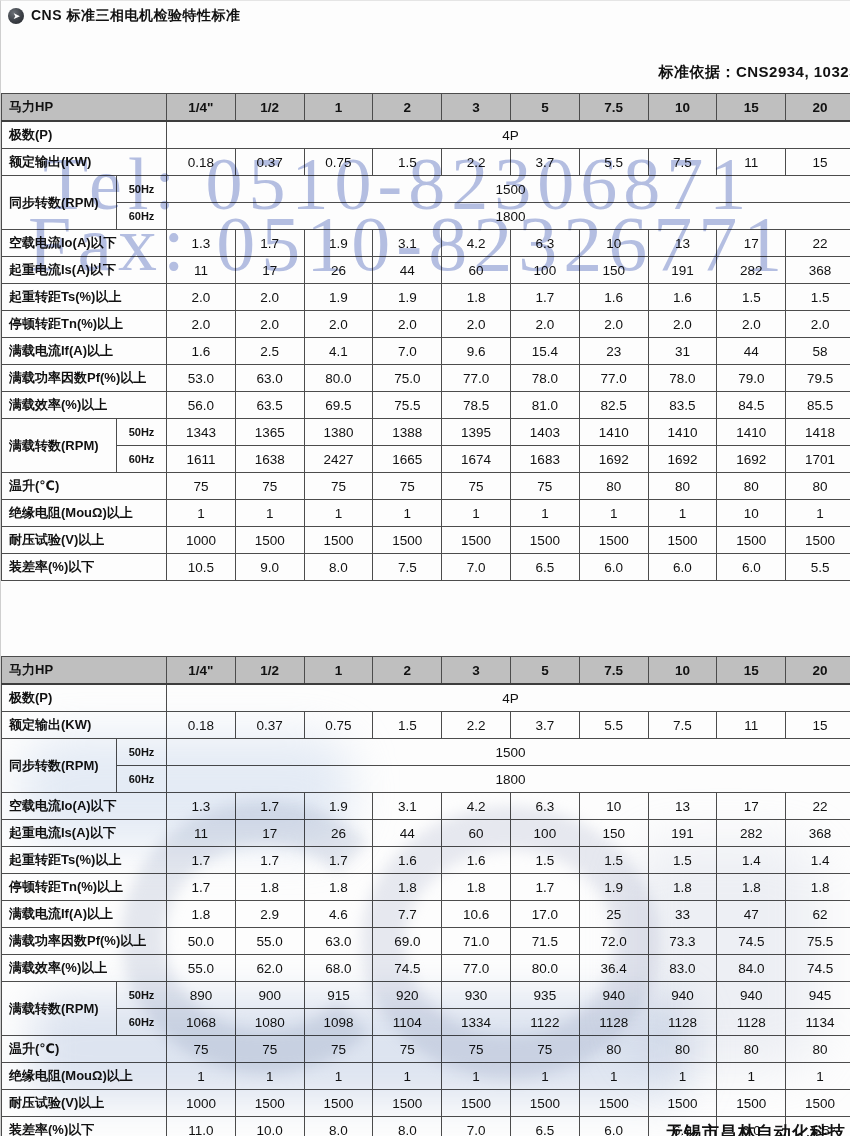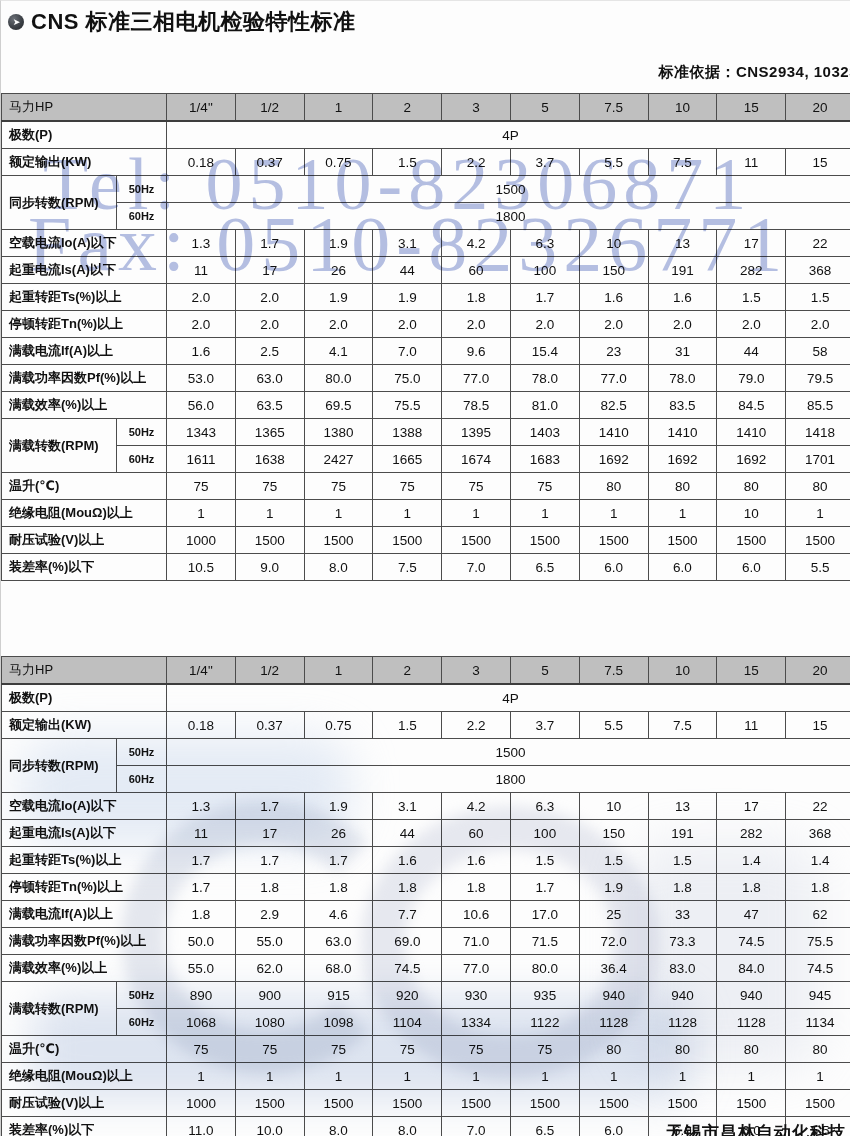--- a/index.html
+++ b/index.html
@@ -10,37 +10,37 @@
   }
   .page{position:absolute;inset:0;border-left:1px solid #cfcfcf;border-top:1px solid #e5e5e5;}
   
   .title-row{display:flex;align-items:center;padding:6px 0 0 7px;}
   .title-icon{
     width:16px;height:16px;border-radius:50%;
     background:radial-gradient(circle at 35% 30%, #6a6f76 0%, #3c4046 55%, #24262a 100%);
     display:flex;align-items:center;justify-content:center;flex:0 0 16px;
   }
   .title-icon .arrow{color:#fff;font-size:9px;line-height:1;transform:translateX(.5px);}
-  h1{font-size:22px;font-weight:bold;margin:0 0 0 7px;letter-spacing:.5px;}
+  h1{font-size:14px;font-weight:bold;margin:0 0 0 7px;letter-spacing:.5px;}
   
   .standard-ref{
     position:absolute;top:62px;right:-8px;font-size:15px;font-weight:600;
     letter-spacing:.5px;white-space:nowrap;
   }
   
   .spec-table{position:absolute;left:0;width:853px;}
   .spec-table.t1{top:92px;}
   .spec-table.t2{top:655px;}
   table{border-collapse:collapse;table-layout:fixed;width:853px;}
   td{
     border:1px solid var(--border,#4c4c4c);
     height:26px;padding:0;text-align:center;
     font-size:13.5px;color:#111;white-space:nowrap;overflow:visible;
   }
-  tr.hrow td{background:var(--header-bg,#bfbfbf);font-weight:normal;border-bottom:2px solid #3d3d3d;}
+  tr.hrow td{background:var(--header-bg,#bfbfbf);font-weight:bold;border-bottom:2px solid #3d3d3d;}
   td.label{text-align:left;padding-left:7px;font-size:13px;font-weight:bold;}
   td.sub{font-size:11px;font-weight:bold;}
   td.mergedv{text-align:center;}
   
   .wm{
     position:absolute;font-family:"Liberation Serif","DejaVu Serif",serif;
     color:var(--wm-blue,#6e82c8);opacity:.5;mix-blend-mode:multiply;
     white-space:nowrap;pointer-events:none;z-index:5;letter-spacing:6px;
   }
   .wm-tel{top:94px;left:42px;font-size:74px;margin-top:47px;}

